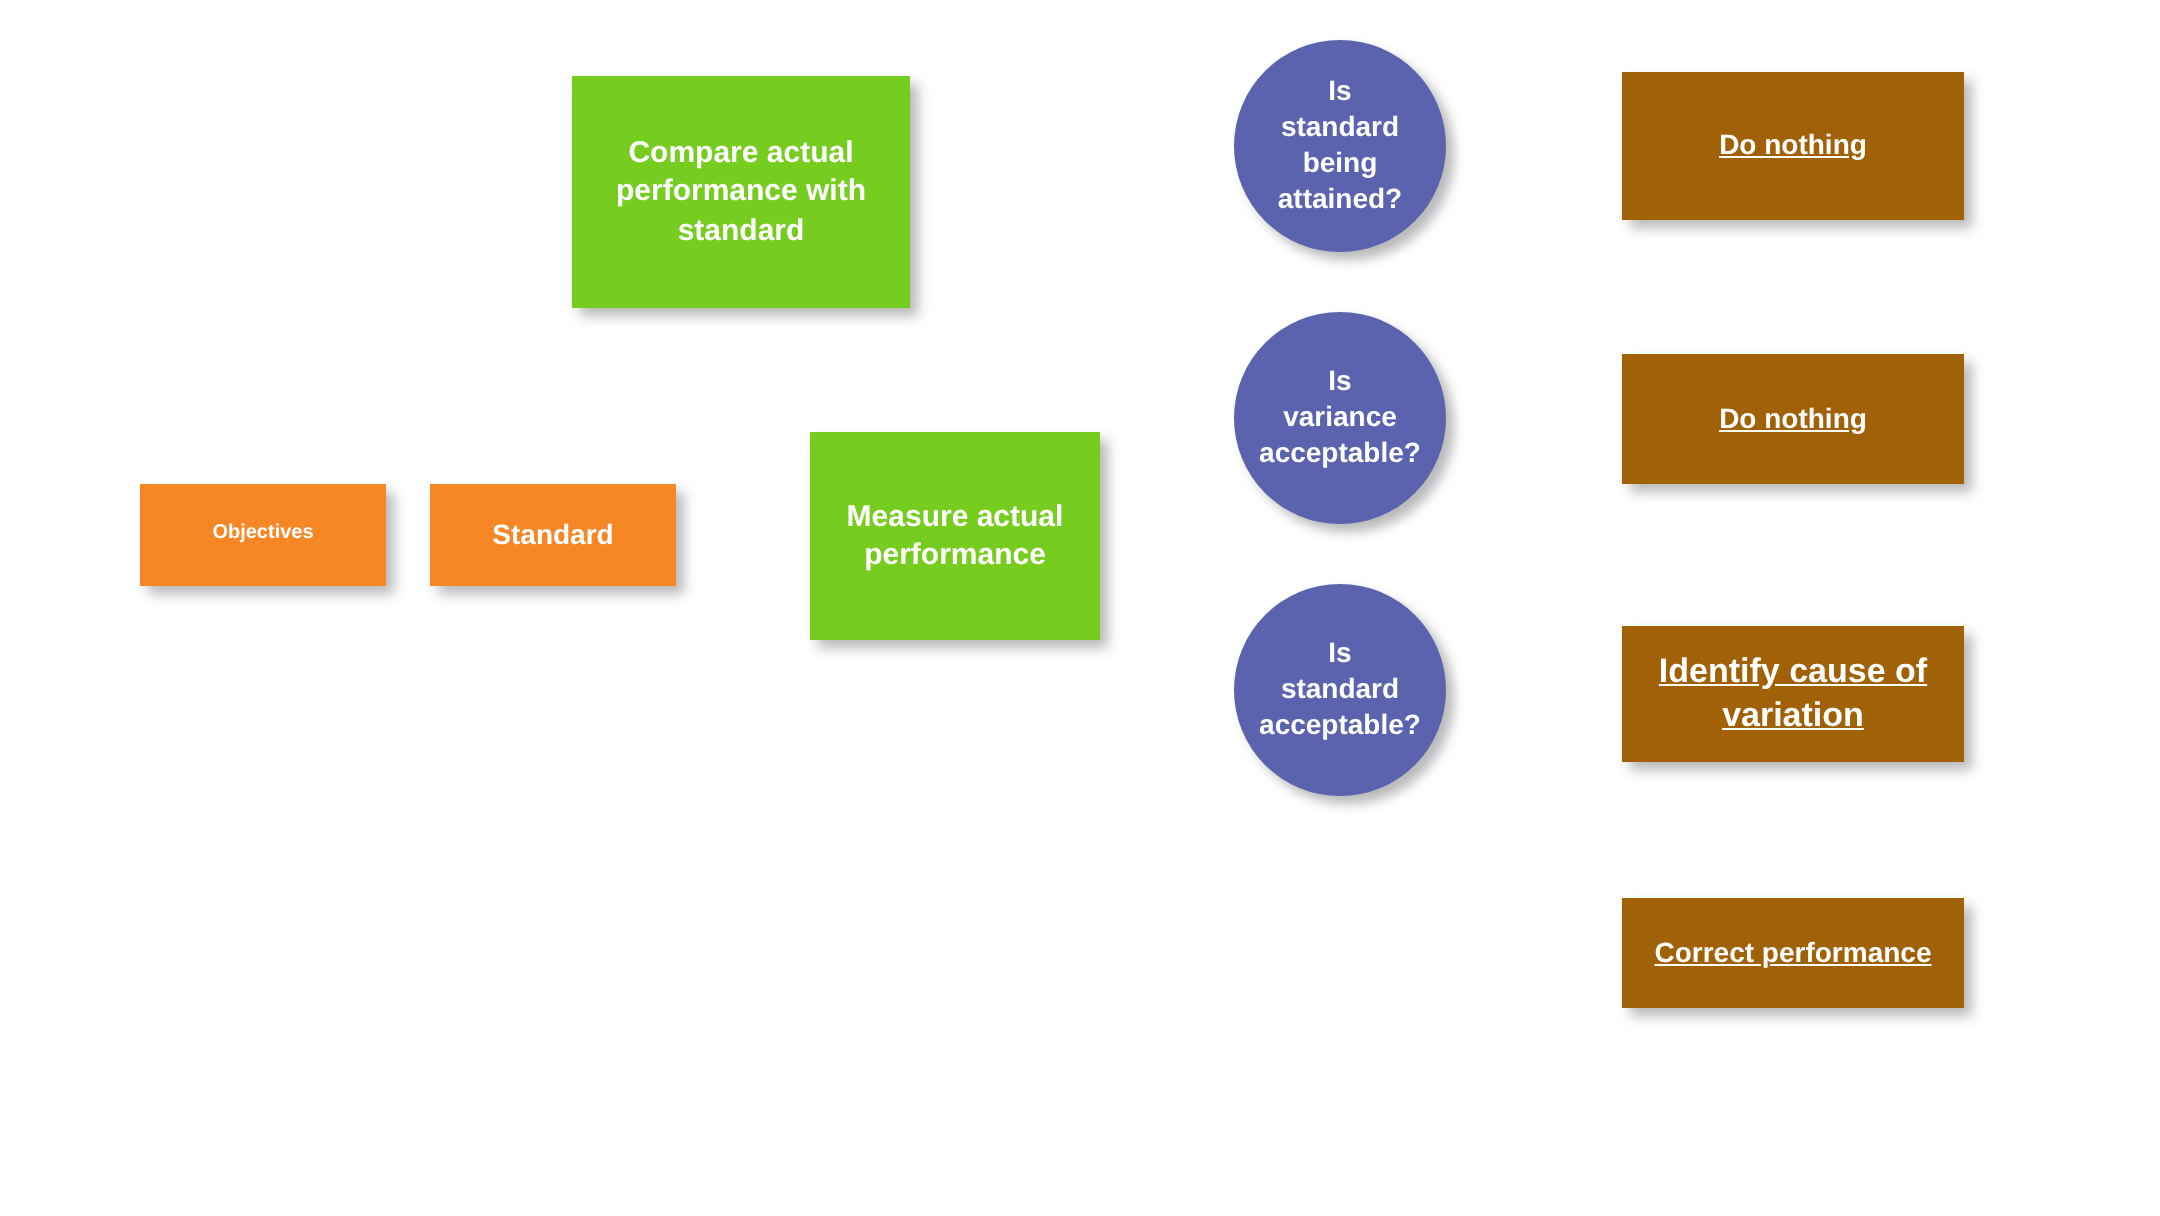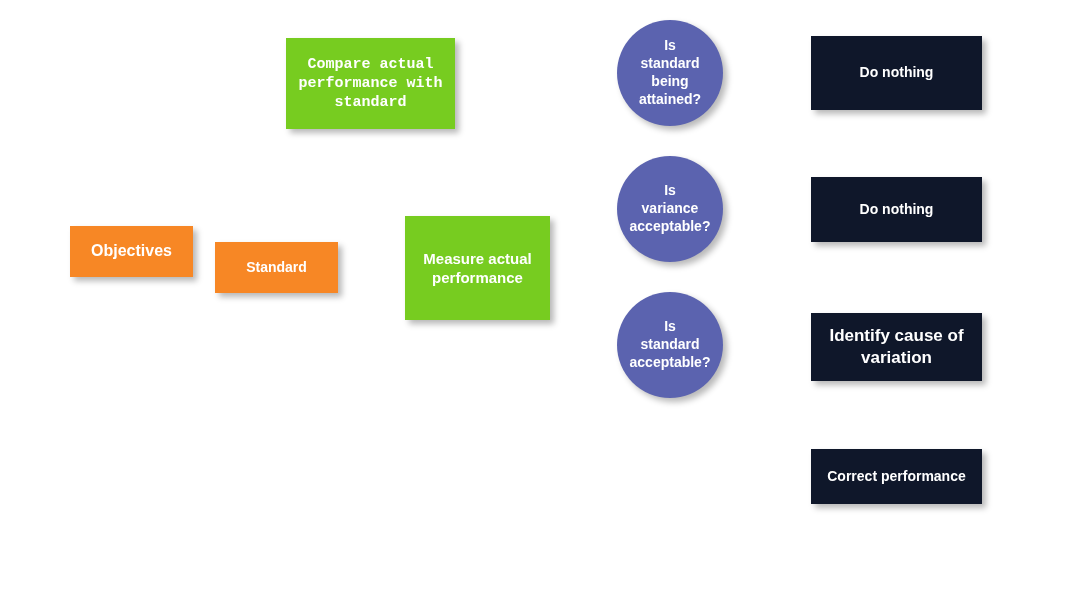--- a/index.html
+++ b/index.html
@@ -41,28 +41,28 @@
     width: 100%;
     white-space: pre-line;
   }
   .rect { border-radius: 0; }
   .circle { border-radius: 50%; }
 
   
   .c-orange { background: #F78725; }
   .c-green  { background: #77CC20; }
   .c-purple { background: #5B63AF; }
-  .c-blue   { background: #0f172a; }
+  .c-blue   { background: #a16207; text-decoration: underline; }
   .c-yellow { background: #FCBD13; }
 
   
-  #n-objectives            { left: 70px;  top: 226px; width: 123px; height: 51px; font-size: 16px; }
+  #n-objectives            { left: 70px;  top: 242px; width: 123px; height: 51px; font-size: 10px; }
   #n-standard              { left: 215px; top: 242px; width: 123px; height: 51px; font-size: 14px; }
 
-  #n-compare               { left: 286px; top: 38px;  width: 169px; height: 91px; font-size: 15px; font-family: Liberation Mono, monospace; }
+  #n-compare               { left: 286px; top: 38px;  width: 169px; height: 116px; font-size: 15px; }
   #n-measure               { left: 405px; top: 216px; width: 145px; height: 104px; font-size: 15px; }
 
   #n-q1 { left: 617px; top: 20px;  width: 106px; height: 106px; font-size: 14px; }
   #n-q2 { left: 617px; top: 156px; width: 106px; height: 106px; font-size: 14px; }
   #n-q3 { left: 617px; top: 292px; width: 106px; height: 106px; font-size: 14px; }
 
   #n-do-nothing-1 { left: 811px; top: 36px;  width: 171px; height: 74px; font-size: 14px; }
   #n-do-nothing-2 { left: 811px; top: 177px; width: 171px; height: 65px; font-size: 14px; }
   #n-identify     { left: 811px; top: 313px; width: 171px; height: 68px; font-size: 17px; }
 

